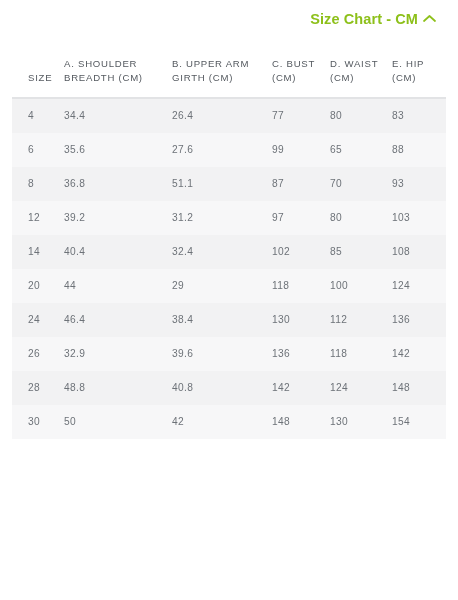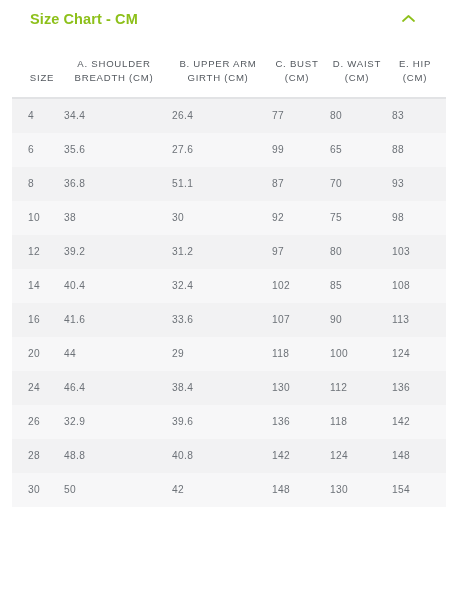--- a/index.html
+++ b/index.html
@@ -19,24 +19,24 @@
     position: relative;
     width: 458px;
     height: 600px;
     box-sizing: border-box;
   }
 
   
   .panel-header {
     position: relative;
     height: 36px;
-    padding: 0 30px;
+    padding: 0 9px;
     display: flex;
     align-items: center;
-    justify-content: space-between;
+    justify-content: flex-end;
     box-sizing: border-box;
   }
 
   .panel-title {
     font-size: 14.5px;
     font-weight: 700;
     letter-spacing: 0.1px;
     color: #8dc01a;
     line-height: 1;
     padding-top: 2px;
@@ -91,21 +91,20 @@
     padding: 0 0 11px 0;
     line-height: 1.52;
     height: 62px;
     box-sizing: border-box;
     border-bottom: 2px solid #e2e3e5;
   }
 
   thead th .hdr {
     display: block;
     padding-right: 8px;
-    text-align: center;
   }
 
   tbody td {
     color: #6d7278;
     font-size: 10.2px;
     font-weight: 400;
     letter-spacing: 0.35px;
     text-align: left;
     height: 34px;
     padding: 0;
@@ -186,52 +185,36 @@
           </tr>
           <tr>
             <td>8</td>
             <td>36.8</td>
             <td>51.1</td>
             <td>87</td>
             <td>70</td>
             <td>93</td>
           </tr>
           <tr>
-            <td>10</td>
-            <td>38</td>
-            <td>30</td>
-            <td>92</td>
-            <td>75</td>
-            <td>98</td>
-          </tr>
-          <tr>
             <td>12</td>
             <td>39.2</td>
             <td>31.2</td>
             <td>97</td>
             <td>80</td>
             <td>103</td>
           </tr>
           <tr>
             <td>14</td>
             <td>40.4</td>
             <td>32.4</td>
             <td>102</td>
             <td>85</td>
             <td>108</td>
           </tr>
           <tr>
-            <td>16</td>
-            <td>41.6</td>
-            <td>33.6</td>
-            <td>107</td>
-            <td>90</td>
-            <td>113</td>
-          </tr>
-          <tr>
             <td>20</td>
             <td>44</td>
             <td>29</td>
             <td>118</td>
             <td>100</td>
             <td>124</td>
           </tr>
           <tr>
             <td>24</td>
             <td>46.4</td>

